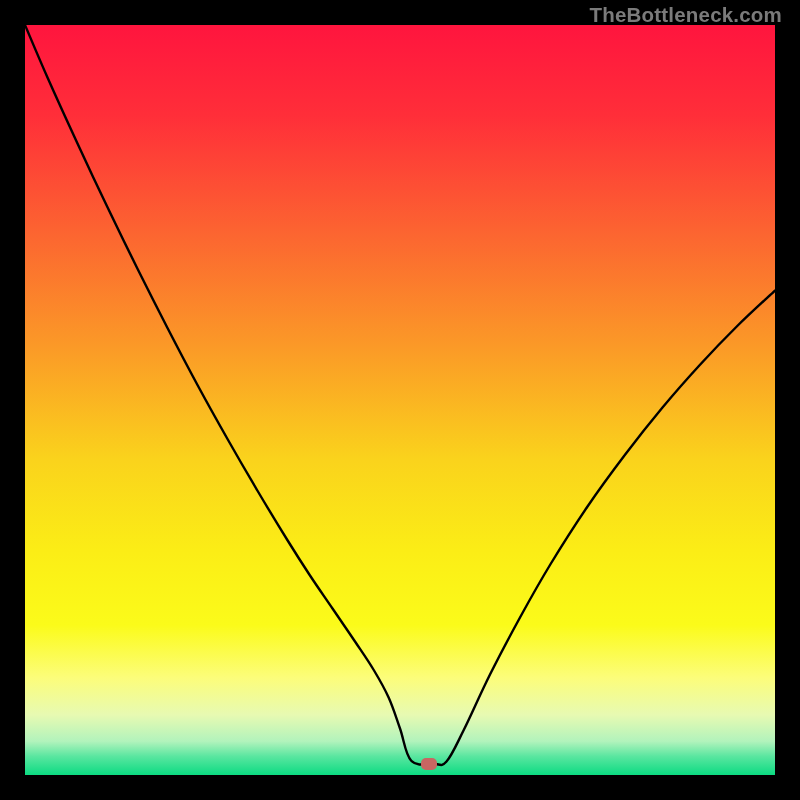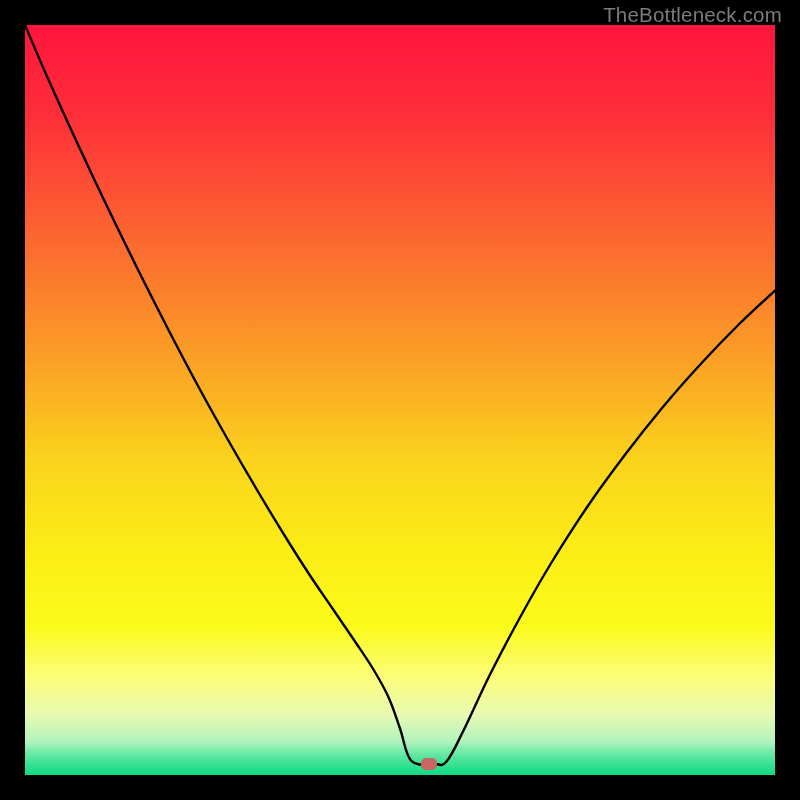--- a/index.html
+++ b/index.html
@@ -42,21 +42,21 @@
     border-radius: 5px;
     transform: translate(-50%, -50%);
   }
   .watermark {
     position: absolute;
     top: 3px;
     right: 18px;
     color: #7b7b7b;
     font-size: 20.5px;
     letter-spacing: 0.2px;
-    font-weight: 400;
+    font-weight: 700;
   }
 </style>
 </head>
 <body>
 
 <div class="frame">
 
   <div class="plot-area">
     <svg class="gradient-bg" viewBox="0 0 750 750" preserveAspectRatio="none" width="750" height="750">
       <defs>

